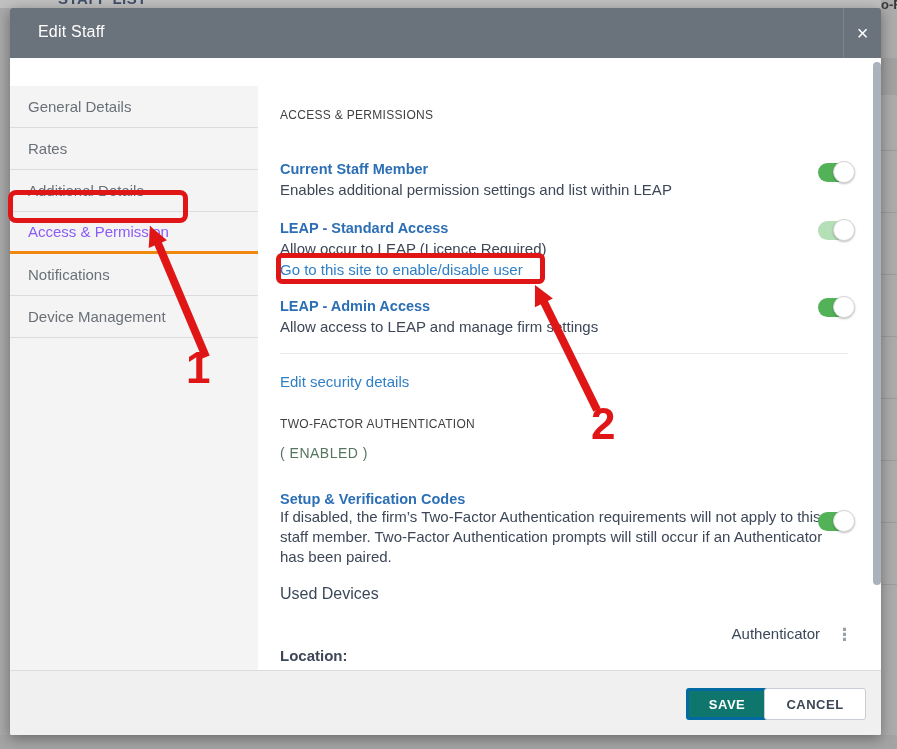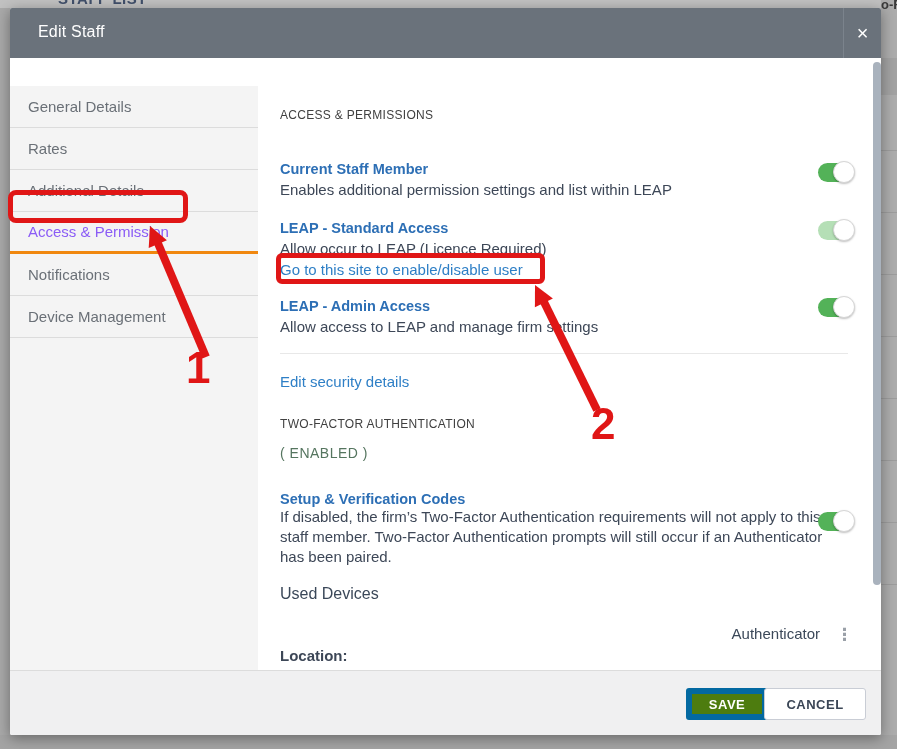--- a/index.html
+++ b/index.html
@@ -47,21 +47,21 @@
   .toggle.on { background:#53b258; }
   .toggle.faded { background:#b5dfb6; }
   .toggle .knob { position:absolute; right:-2px; top:-2px; width:22px; height:22px; border-radius:50%; background:#ffffff; border:1px solid #d6d6d6; box-shadow:0 1px 2px rgba(0,0,0,.25); }
 
   
   .scroll-thumb { position:absolute; left:863px; top:54px; width:8px; height:523px; background:#a9b2bd; border-radius:4px; cursor:pointer; }
 
   
   .modal-footer { position:absolute; left:0; top:662px; width:871px; height:65px; background:#f0f0f1; border-top:1px solid #dcdcdc; border-radius:0 0 2px 2px; }
   .btn { position:absolute; top:17px; height:32px; font-size:13px; font-weight:bold; letter-spacing:.5px; border-radius:3px; cursor:pointer; font-family:inherit; }
-  .btn-save { left:676px; width:82px; background:#4d7c0f; color:#ffffff; border:6px solid #0369a1; }
+  .btn-save { left:676px; width:82px; background:#0f766e; color:#ffffff; border:3px solid #0369a1; }
   .btn-cancel { left:754px; width:102px; background:#ffffff; color:#3b4656; border:1px solid #c9cdd5; }
 
   
   .anno { z-index:5; }
   .anno-box { position:absolute; border:5px solid #e01616; border-radius:8px; background:transparent; }
   .anno-box1 { left:8px; top:190px; width:180px; height:33px; }
   .anno-box2 { left:276px; top:253px; width:269px; height:31px; border-radius:6px; }
   .anno-num { position:absolute; font-size:44px; font-weight:bold; color:#e01616; line-height:44px; }
   .anno-num1 { left:186px; top:346px; }
   .anno-num2 { left:591px; top:402px; }

